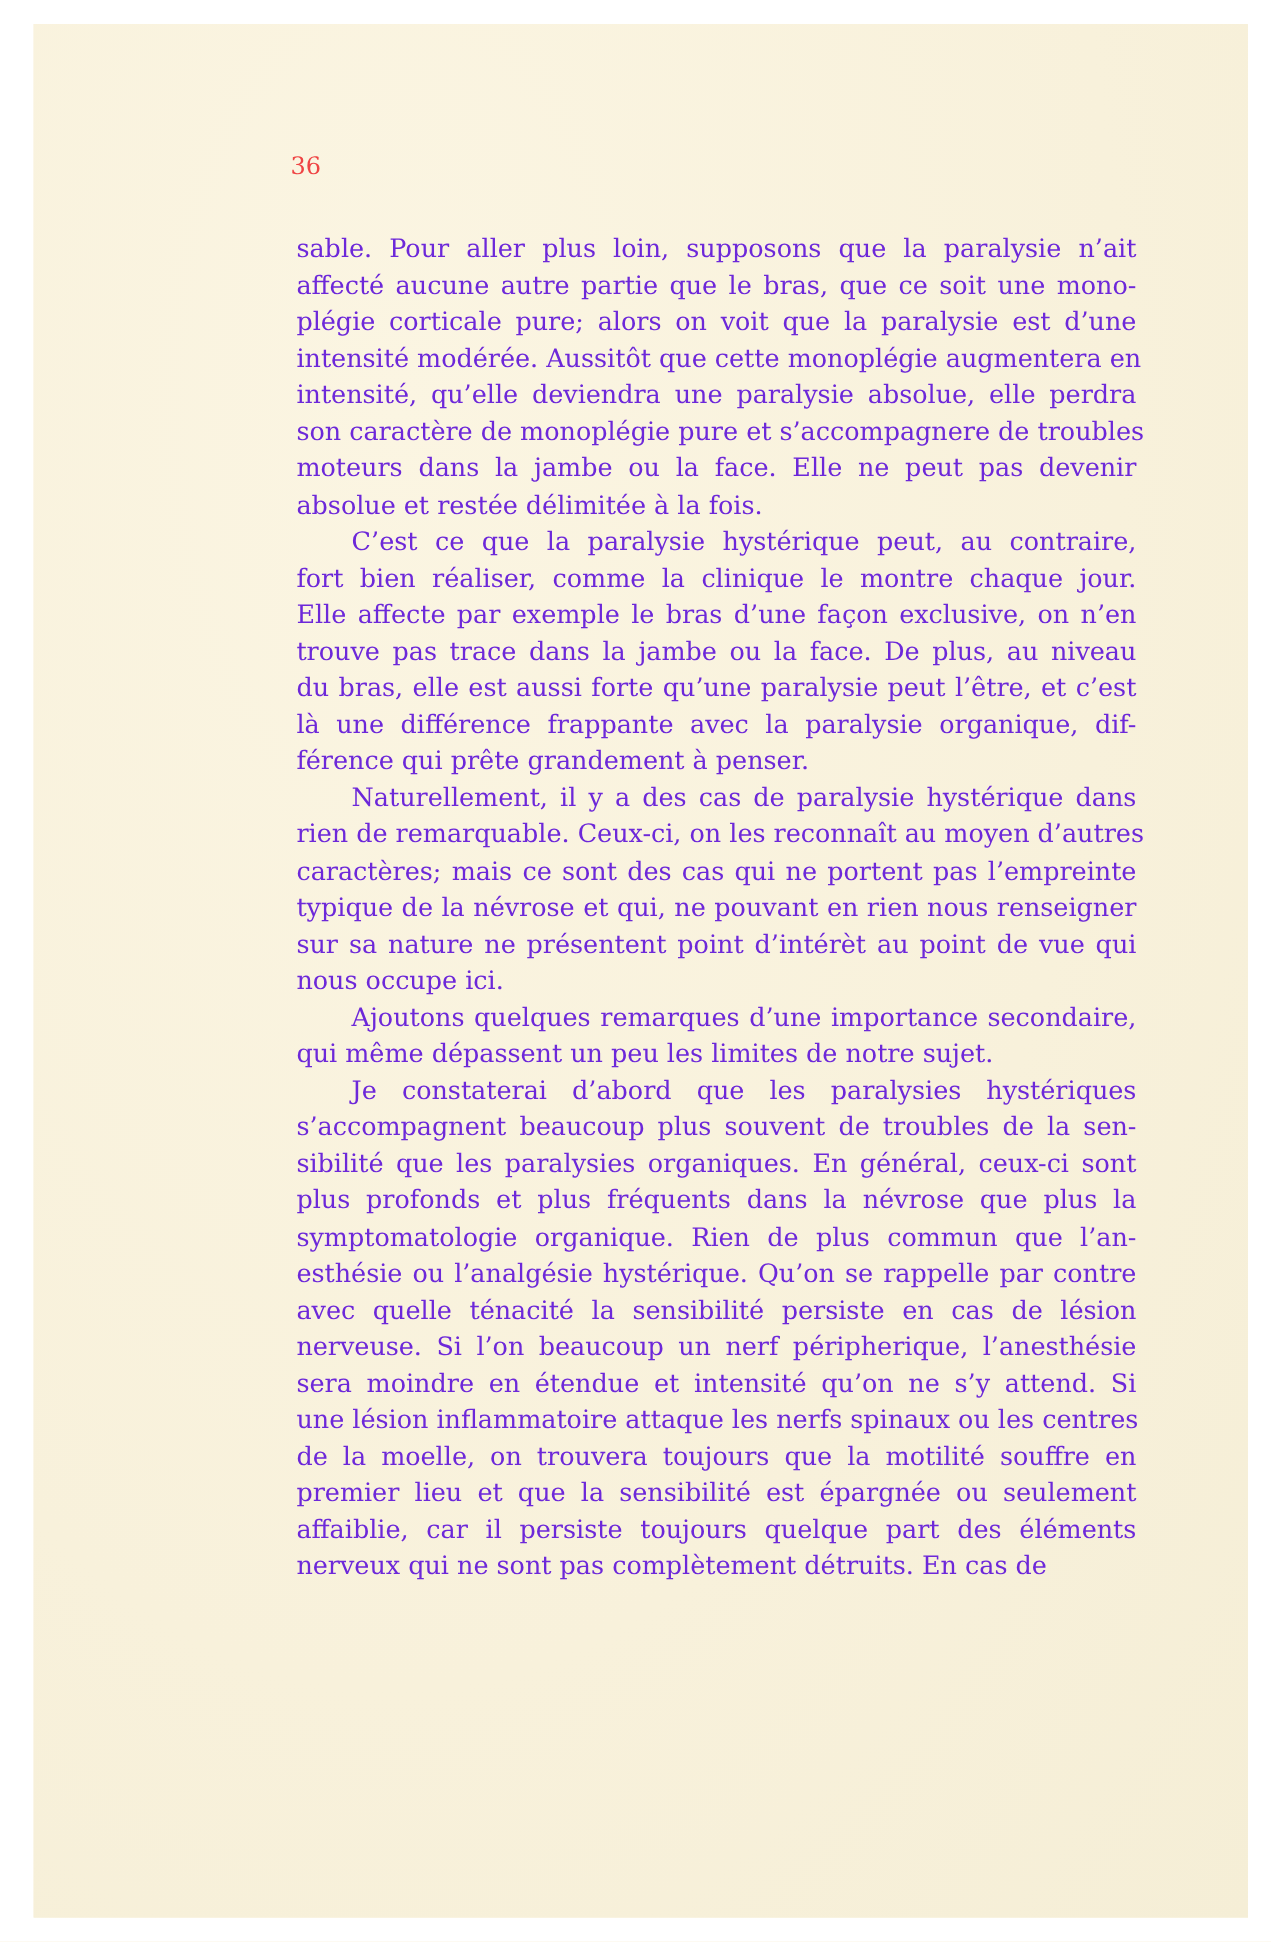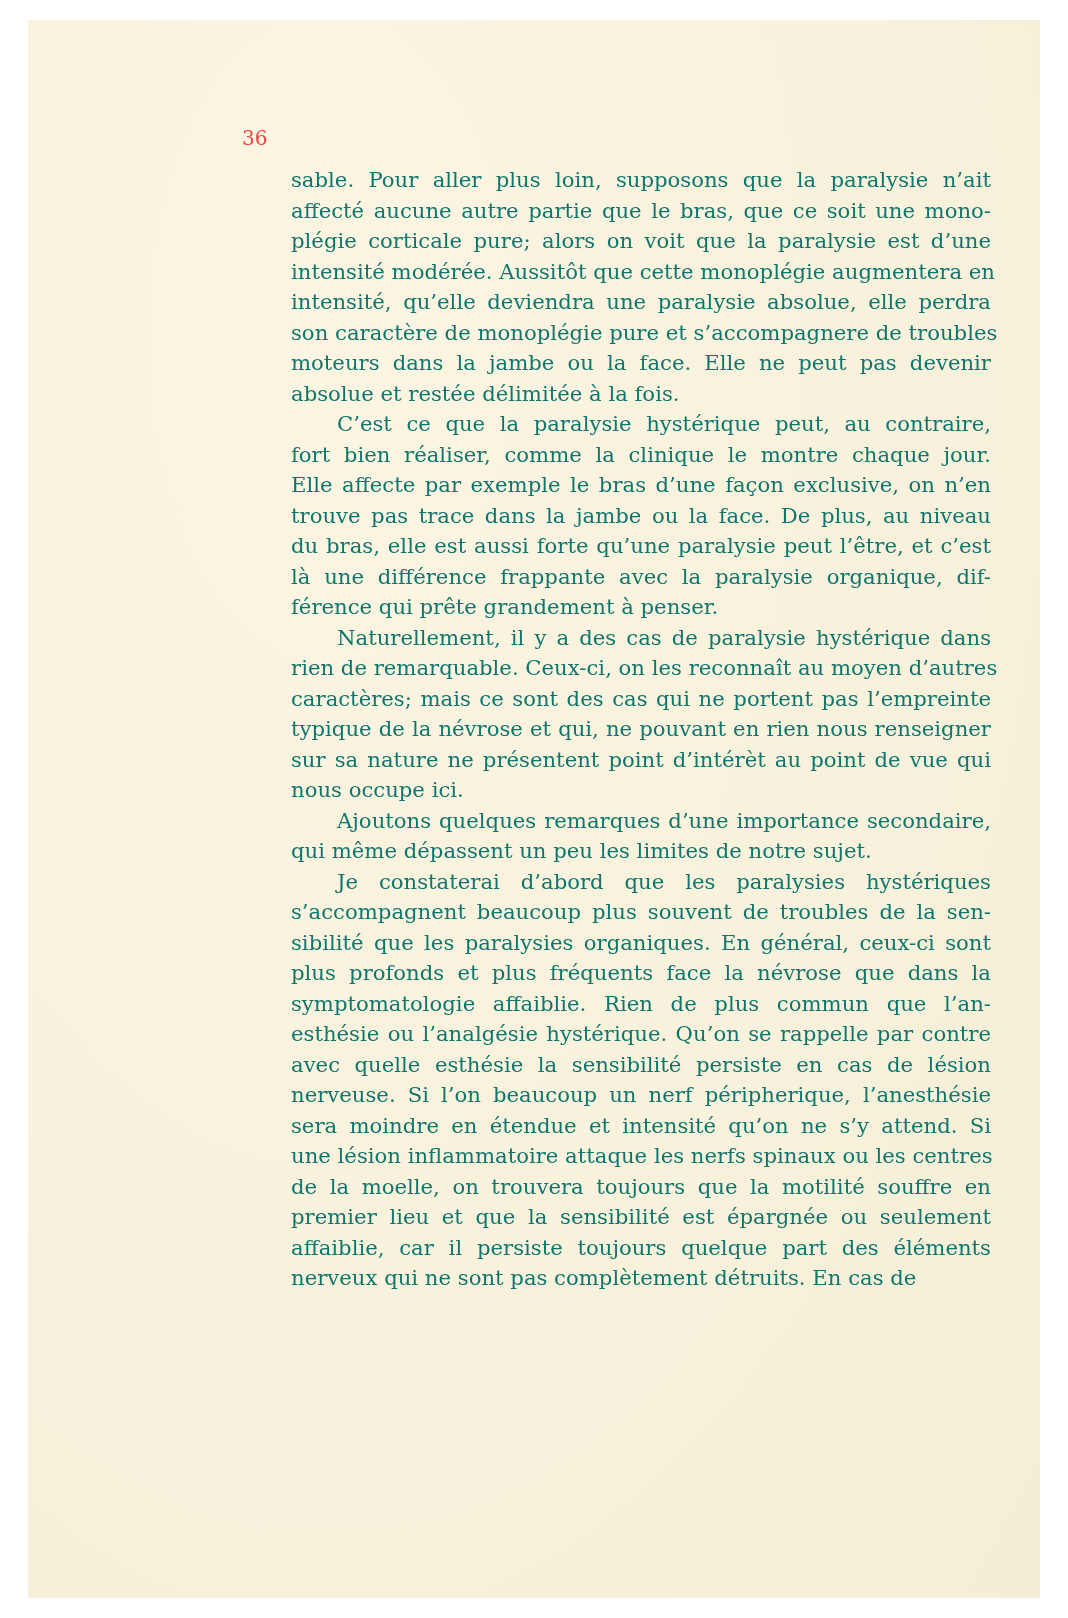--- a/index.html
+++ b/index.html
@@ -18,28 +18,27 @@
   }
   .page-number {
     position: absolute;
     left: 242px; top: 126px;
     font-family: "DejaVu Serif", serif;
     font-size: 20px;
     color: #ef4444;
   }
   .body-text {
     position: absolute;
-    left: 247px; top: 165px;
+    left: 247px; top: 192px;
     width: 700px;
     font-family: "DejaVu Serif", serif;
     font-size: 21.2px;
     line-height: 30.5px;
-    color: #0f766e;
+    color: #6d28d9;
     text-align: justify;
-    margin-left: 44px;
   }
   .line {
     display: block;
     white-space: nowrap;
     text-align-last: justify;
     text-align: justify;
     height: 30.5px;
   }
   .line.last { text-align-last: left; }
   .indent { padding-left: 46px; }
@@ -80,24 +79,24 @@
       <span class="line last"><span>nous occupe ici.</span></span>
     </div>
     <div>
       <span class="line indent"><span>Ajoutons quelques remarques d’une importance secondaire,</span></span>
       <span class="line last"><span>qui même dépassent un peu les limites de notre sujet.</span></span>
     </div>
     <div>
       <span class="line indent"><span>Je constaterai d’abord que les paralysies hystériques</span></span>
       <span class="line"><span>s’accompagnent beaucoup plus souvent de troubles de la sen-</span></span>
       <span class="line"><span>sibilité que les paralysies organiques. En général, ceux-ci sont</span></span>
-      <span class="line"><span>plus profonds et plus fréquents face la névrose que dans la</span></span>
-      <span class="line"><span>symptomatologie affaiblie. Rien de plus commun que l’an-</span></span>
+      <span class="line"><span>plus profonds et plus fréquents dans la névrose que plus la</span></span>
+      <span class="line"><span>symptomatologie organique. Rien de plus commun que l’an-</span></span>
       <span class="line"><span>esthésie ou l’analgésie hystérique. Qu’on se rappelle par contre</span></span>
-      <span class="line"><span>avec quelle esthésie la sensibilité persiste en cas de lésion</span></span>
+      <span class="line"><span>avec quelle ténacité la sensibilité persiste en cas de lésion</span></span>
       <span class="line"><span>nerveuse. Si l’on beaucoup un nerf péripherique, l’anesthésie</span></span>
       <span class="line"><span>sera moindre en étendue et intensité qu’on ne s’y attend. Si</span></span>
       <span class="line"><span>une lésion inflammatoire attaque les nerfs spinaux ou les centres</span></span>
       <span class="line"><span>de la moelle, on trouvera toujours que la motilité souffre en</span></span>
       <span class="line"><span>premier lieu et que la sensibilité est épargnée ou seulement</span></span>
       <span class="line"><span>affaiblie, car il persiste toujours quelque part des éléments</span></span>
       <span class="line last"><span>nerveux qui ne sont pas complètement détruits. En cas de</span></span>
     </div>
   </div>
 

